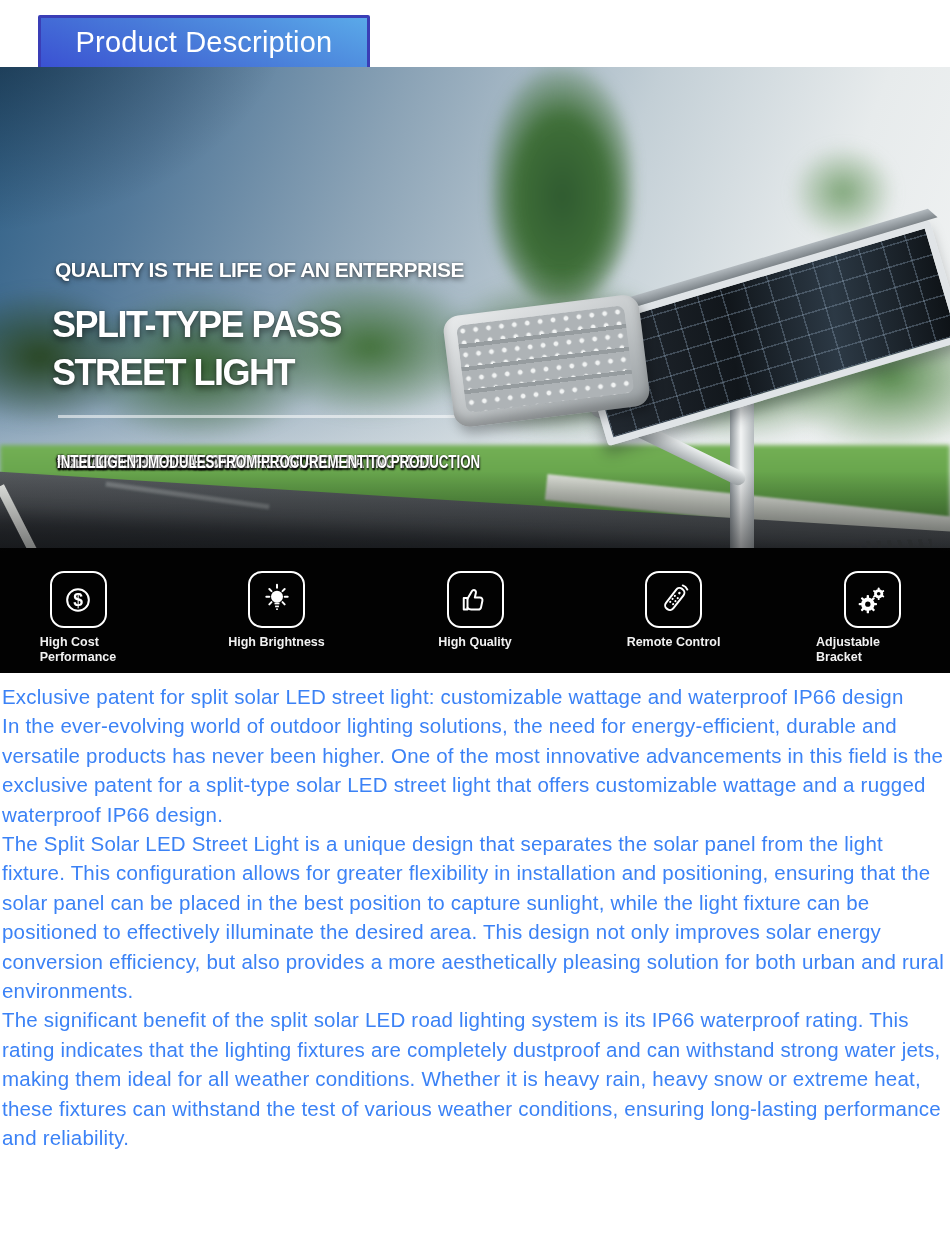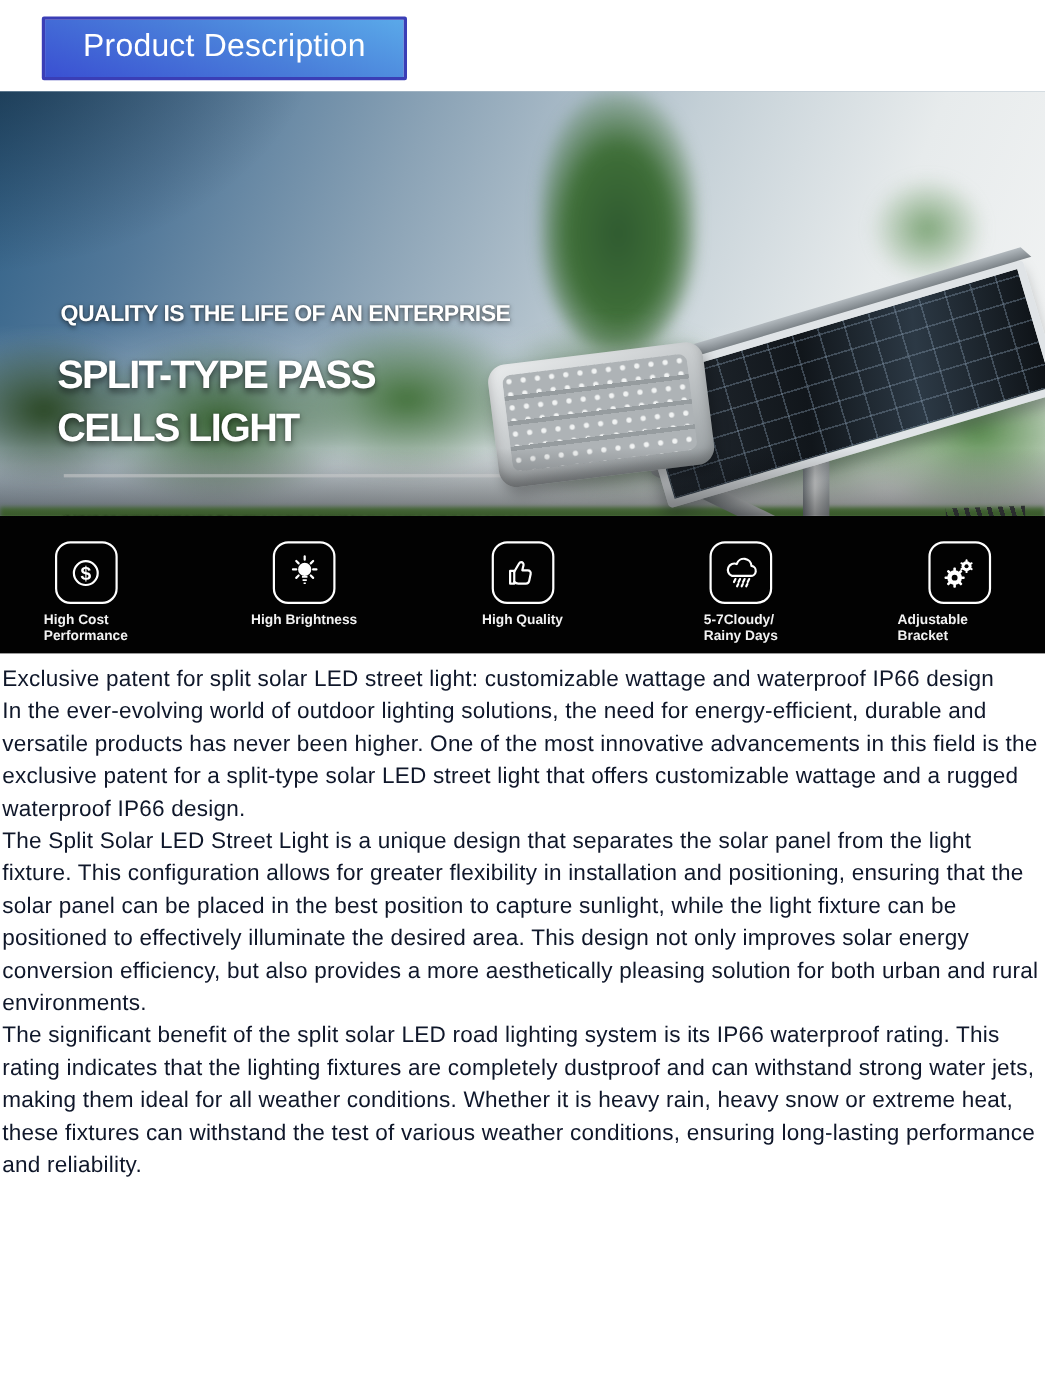--- a/index.html
+++ b/index.html
@@ -1,29 +1,29 @@
 <!DOCTYPE html>
 <html><head>
 <meta charset="utf-8">
 <style>
   html,body{margin:0;padding:0;}
   body{
     width:950px;height:1250px;overflow:hidden;background:#fff;
     font-family:"Liberation Sans", sans-serif;position:relative;
   }
   
-  .header-bar{padding:15px 0 0 38px;height:83px;box-sizing:border-box;}
+  .header-bar{padding:15px 0 0 38px;height:67px;box-sizing:border-box;}
   .title-button{
     display:inline-block;min-width:284px;text-align:center;
     padding:8px 21px 11px;font-size:29px;color:#fff;letter-spacing:.2px;
     background:linear-gradient(200deg,#5aa9e9 0%,#4a80da 45%,#3a50d2 100%);
     border:3px solid #3a3eb6;border-radius:2px;
   }
   
-  .hero{position:relative;width:950px;height:386px;margin-top:0;overflow:hidden;background:#9db0bf;}
+  .hero{position:relative;width:950px;height:481px;margin-top:0;overflow:hidden;background:#9db0bf;}
   .hero *{position:absolute;}
   .sky{inset:0;
     background:
       linear-gradient(180deg,rgba(255,255,255,0) 55%,rgba(238,241,241,.65) 88%),
       linear-gradient(112deg,#2e5f86 0%,#53799a 16%,#8ba3b6 36%,#c3cfd6 58%,#e7ebec 78%,#f4f5f5 100%);}
   .tall-tree{left:492px;top:0px;width:140px;height:235px;border-radius:45%;
     background:radial-gradient(60% 60% at 50% 55%,#2f5a30 0%,#3f6f38 55%,rgba(63,111,56,0) 100%);
     filter:blur(7px);}
   .light-tree{left:788px;top:75px;width:110px;height:100px;border-radius:50%;
     background:radial-gradient(50% 50% at 50% 50%,#7ca476 0%,rgba(124,164,118,0) 95%);filter:blur(7px);}
@@ -90,21 +90,21 @@
     background:radial-gradient(120% 130% at 50% 50%,#020202 55%,#1b1b1b 100%);
     display:flex;justify-content:space-between;}
   .feature{width:112px;display:flex;flex-direction:column;align-items:center;flex:0 0 auto;}
   .fbox{width:57px;height:57px;box-sizing:border-box;border:2.5px solid #fff;border-radius:14px;
     display:flex;align-items:center;justify-content:center;}
   .fbox svg{width:40px;height:40px;}
   .flabel{margin-top:7px;font-size:12.5px;font-weight:600;color:#f2f2f2;
     line-height:1.2;white-space:pre-line;}
   
   .description{padding:9px 2px 0;}
-  .description p{margin:0;font-size:20.5px;line-height:29.4px;color:#0f172a;letter-spacing:.2px;}
+  .description p{margin:0;font-size:20.5px;line-height:29.4px;color:#3b82f6;letter-spacing:.2px;}
   
   .ic{stroke:#fff;stroke-width:2.4;fill:none;stroke-linecap:round;stroke-linejoin:round;}
 </style>
 </head>
 <body>
 
 <div class="header-bar">
   <div class="title-button">Product Description</div>
 </div>
 
@@ -128,21 +128,21 @@
     <div class="lamp-leds"></div>
   </div>
   <div class="lamp-vents"></div>
   <div class="vignette-tl"></div>
   <div class="vignette-b"></div>
 
   <div class="tagline">QUALITY  IS THE LIFE OF AN ENTERPRISE</div>
   <div class="heading">
     <span>SPLIT-TYPE PASS</span>
       <br>
-    <span>CELLS LIGHT</span>
+    <span>STREET LIGHT</span>
   </div>
   <ul class="bullets">
     <li>
         <span class="mark">*</span>
         <span>GRADE-A SOLAR CELLS</span>
       </li>
     <li>
         <span class="mark">*</span>
         <span>A-GRADE BATTERY CELLS</span>
       </li>
@@ -200,40 +200,40 @@
   <div class="feature">
     <div class="fbox">
       <svg viewBox="0 0 48 48">
         <path class="ic" d="M10.5 21.5h4.5v14h-4.5z"></path>
         <path class="ic" d="M15 33.5c1.2 1.4 2.6 2 4.5 2h8.2c1.8 0 3.3-1.2 3.6-3l1.6-7.6c.4-2.1-1-3.9-3.1-3.9h-6l1.3-5.6c.4-1.7-.8-3.4-2.6-3.4-.9 0-1.7.5-2.1 1.3L15 22.5"></path>
       </svg>
     </div>
     <div class="flabel">High Quality</div>
   </div>
 
-  <div class="feature">
-    <div class="fbox">
-      <svg viewBox="0 0 48 48">
-        <path class="ic" d="M13.5 27h20a5.4 5.4 0 0 0 1.5-10.8 8.2 8.2 0 0 0-16-2.1A6.3 6.3 0 0 0 13.5 27z"></path>
-        <g class="ic" stroke-width="2.2">
-          <path d="M17.5 30.5l-1.6 3.2"></path>
-            <path d="M22.5 30.5l-1.6 3.2"></path>
-          <path d="M27.5 30.5l-1.6 3.2"></path>
-            <path d="M32.5 30.5l-1.6 3.2"></path>
-          <path d="M20.5 36l-1.2 2.4"></path>
-            <path d="M25.5 36l-1.2 2.4"></path>
-            <path d="M30.5 36l-1.2 2.4"></path>
-        </g>
-      </svg>
-    </div>
-    <div class="flabel">5-7Cloudy/
-Rainy Days</div>
-  </div>
-
-
+
+
+  <div class="feature">
+    <div class="fbox">
+      <svg viewBox="0 0 48 48">
+        <g transform="rotate(38 24 24)">
+          <rect class="ic" x="18.5" y="7.5" width="11" height="30" rx="5"></rect>
+          <circle cx="24" cy="13.5" r="1.5" fill="#fff"></circle>
+          <circle cx="21.8" cy="19.5" r="1.3" fill="#fff"></circle>
+            <circle cx="26.2" cy="19.5" r="1.3" fill="#fff"></circle>
+          <circle cx="21.8" cy="24" r="1.3" fill="#fff"></circle>
+            <circle cx="26.2" cy="24" r="1.3" fill="#fff"></circle>
+          <circle cx="21.8" cy="28.5" r="1.3" fill="#fff"></circle>
+            <circle cx="26.2" cy="28.5" r="1.3" fill="#fff"></circle>
+        </g>
+        <path class="ic" d="M34.5 6.5a9 9 0 0 1 5.5 5"></path>
+      </svg>
+    </div>
+    <div class="flabel">Remote Control</div>
+  </div>
 
   <div class="feature">
     <div class="fbox">
       <svg viewBox="0 0 48 48">
         <g fill="#fff">
           <circle cx="19" cy="29" r="8"></circle>
           <rect x="17.6" y="18" width="2.8" height="5" rx="1"></rect>
           <rect x="17.6" y="18" width="2.8" height="5" rx="1" transform="rotate(45 19 29)"></rect>
           <rect x="17.6" y="18" width="2.8" height="5" rx="1" transform="rotate(90 19 29)"></rect>
           <rect x="17.6" y="18" width="2.8" height="5" rx="1" transform="rotate(135 19 29)"></rect>

